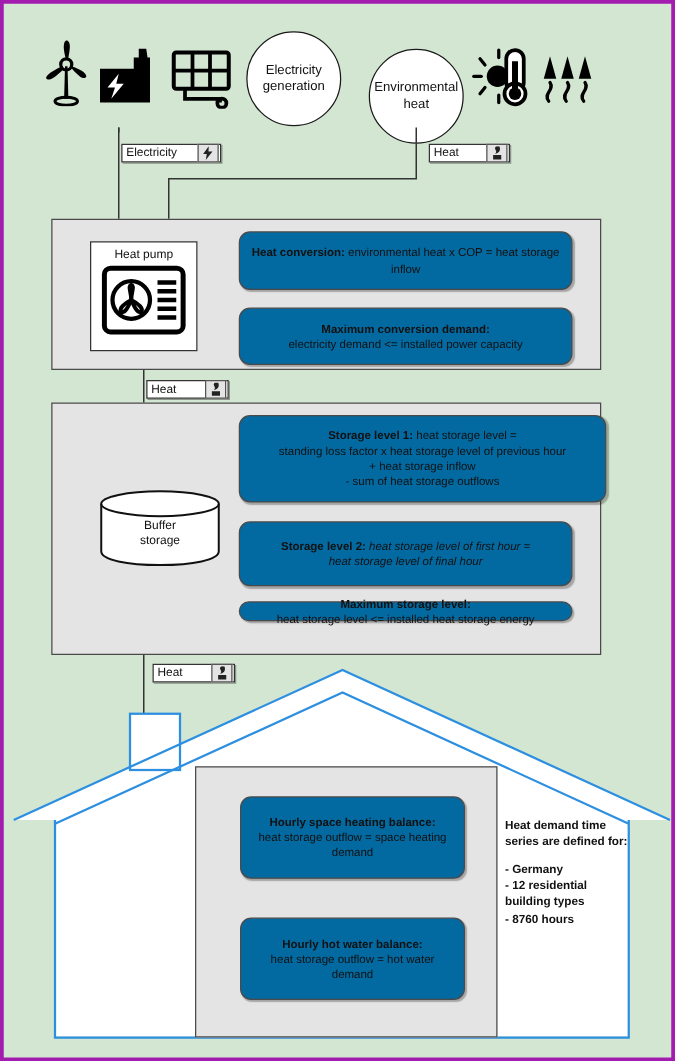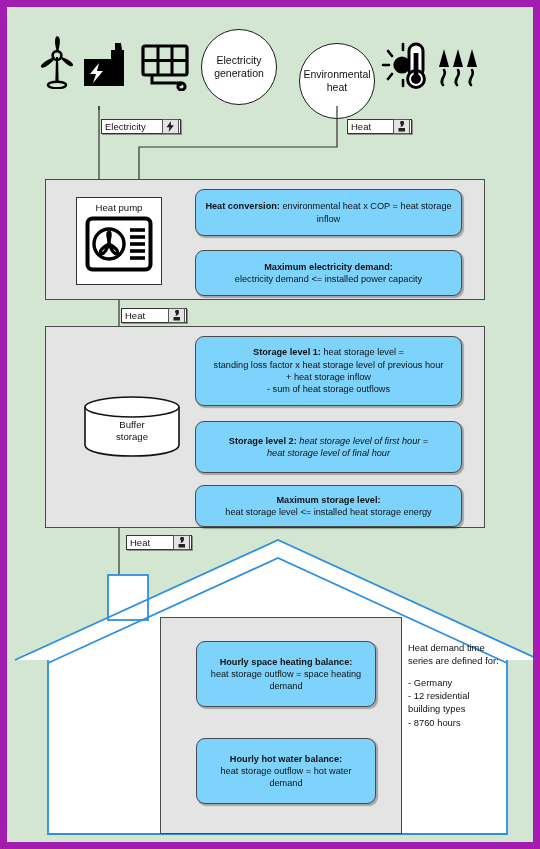--- a/index.html
+++ b/index.html
@@ -5,21 +5,21 @@
   html, body {
     margin: 0;
     padding: 0;
     background: #ffffff;
   }
   #canvas {
     position: relative;
     width: 540px;
     height: 849px;
     background: #d3e6d2;
-    border: 7px solid #a21caf;
+    border: 3px solid #a21caf;
     box-sizing: border-box;
     font-family: "Liberation Sans", sans-serif;
     overflow: hidden;
   }
   svg.layer {
     position: absolute;
     left: 0; top: 0;
     width: 540px;
     height: 849px;
     pointer-events: none;
@@ -63,21 +63,21 @@
   }
 
   
   .panel {
     background: #e4e4e4;
     border: 1px solid #4a4a4a;
   }
 
   
   .stmt {
-    background: #7dd3fc;
+    background: #0369a1;
     border: 1px solid #4a4a4a;
     border-radius: 9px;
     display: flex;
     align-items: center;
     justify-content: center;
     text-align: center;
     font-size: 9.2px;
     line-height: 1.34;
     color: #111;
     padding: 4px 8px;
@@ -275,56 +275,56 @@
   </div>
 
   <div class="abs stmt" style="left:188px; top:182px; width:267px; height:47px;">
     <span>
       <b>Heat conversion:</b><span> environmental heat x COP = heat storage inflow</span>
     </span>
   </div>
 
   <div class="abs stmt" style="left:188px; top:243px; width:267px; height:46px;">
     <span>
-      <b>Maximum electricity demand:</b><br><span>electricity demand &lt;= installed power capacity</span>
+      <b>Maximum conversion demand:</b><br><span>electricity demand &lt;= installed power capacity</span>
     </span>
   </div>
 
   <div class="abs panel" style="left:38px; top:319px; width:440px; height:202px;"></div>
 
   <div class="abs" style="left:76px; top:388px; width:98px; height:62px;">
     <svg width="98" height="62" viewBox="0 0 98 62" style="position:absolute;left:0;top:0;">
       <path d="M2,12 L2,50 C2,57 23,61 49,61 C75,61 96,57 96,50 L96,12" fill="#ffffff" stroke="#111" stroke-width="1.6"></path>
       <ellipse cx="49" cy="12" rx="47" ry="10" fill="#ffffff" stroke="#111" stroke-width="1.6"></ellipse>
     </svg>
     <div class="abs cyl-text" style="left:0; top:24px; width:98px;">
       <span>Buffer</span><br>
       <span>storage</span>
     </div>
   </div>
 
-  <div class="abs stmt" style="left:188px; top:329px; width:267px; height:70px;">
+  <div class="abs stmt" style="left:188px; top:329px; width:294px; height:70px;">
     <span>
       <b>Storage level 1:</b>
       <span style="white-space:pre-line;">heat storage level =
 standing loss factor x heat storage level of previous hour
 + heat storage inflow
 - sum of heat storage outflows</span>
     </span>
   </div>
 
   <div class="abs stmt" style="left:188px; top:414px; width:267px; height:52px;">
     <span>
       <b>Storage level 2:</b>
       <span style="white-space:pre-line;font-style:italic;">heat storage level of first hour =
 heat storage level of final hour</span>
     </span>
   </div>
 
-  <div class="abs stmt" style="left:188px; top:478px; width:267px; height:42px;">
+  <div class="abs stmt" style="left:188px; top:478px; width:267px; height:16px;">
     <span>
       <b>Maximum storage level:</b><br><span>heat storage level &lt;= installed heat storage energy</span>
     </span>
   </div>
 
   <svg class="layer">
 
     <path d="M41,656 L41,826 L500,826 L500,656 L271,556 Z" fill="#ffffff" stroke="none"></path>
     <polygon points="271,533 8,653 41,653 41,826 500,826 500,653 533,653" fill="#ffffff" stroke="none"></polygon>
 
@@ -342,21 +342,21 @@
       <b>Hourly space heating balance:</b><br><span>heat storage outflow = space heating demand</span>
     </span>
   </div>
 
   <div class="abs stmt" style="left:189px; top:731px; width:180px; height:66px;">
     <span>
       <b>Hourly hot water balance:</b><br><span>heat storage outflow = hot water demand</span>
     </span>
   </div>
 
-  <div class="abs" style="left:401px; top:634px; width:115px;">
+  <div class="abs" style="left:401px; top:650px; width:115px;font-weight:bold;">
     <div class="house-info">Heat demand time
 series are defined for:</div>
     <div style="height:8px;"></div>
     <div class="house-info">- Germany</div>
     <div class="house-info">- 12 residential
   building types</div>
     <div class="house-info">- 8760 hours</div>
   </div>
 
 </div>

